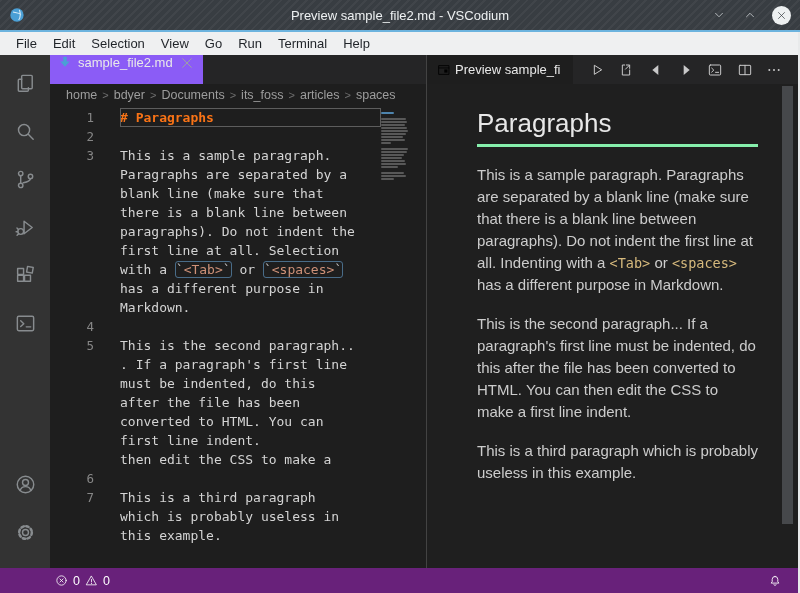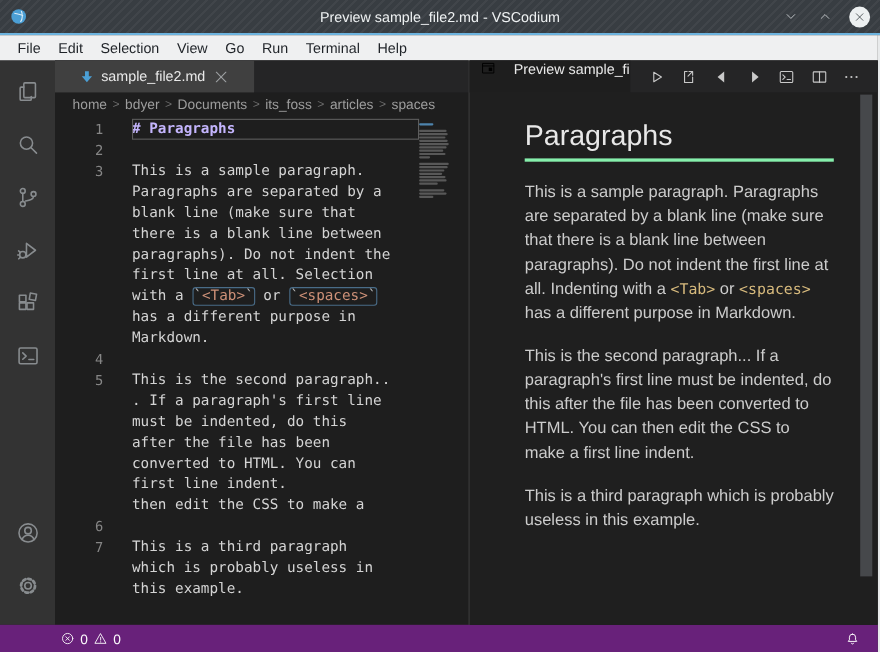--- a/index.html
+++ b/index.html
@@ -33,51 +33,51 @@
   .activitybar { width:50px; background:#333333; display:flex; flex-direction:column; align-items:center;
                  padding:4px 0 12px; flex:none; }
   .ab-icon { width:48px; height:48px; display:flex; align-items:center; justify-content:center;
              color:#888c8f; cursor:pointer; }
   .ab-icon .ic { width:23px; height:23px; }
   .ab-spacer { flex:1; }
 
   
   .editor-group { width:376px; display:flex; flex-direction:column; background:#1e1e1e; flex:none; min-width:0; }
   .tabbar { height:29px; background:#252526; display:flex; align-items:stretch; flex:none; }
-  .tab { background:#404040; display:flex; align-items:center; gap:6px; padding:0 22px; cursor:pointer; }
+  .tab { background:#8b5cf6; display:flex; align-items:flex-start; gap:6px; padding:0 8px; cursor:pointer; }
   .tab-label { font-size:13px; color:#e9e9e9; white-space:nowrap; }
   .tab-close { width:16px; height:16px; color:#9da0a2; display:flex; align-items:center; justify-content:center; cursor:pointer; }
   .tabbar-more { margin-left:auto; align-self:center; margin-right:16px; color:#bdbdbd; cursor:pointer; }
   .ic.fileic { width:14px; height:14px; }
 
   .breadcrumb { height:21px; display:flex; align-items:center; padding-left:16px; font-size:12.5px;
                 color:#9d9d9d; white-space:nowrap; overflow:hidden; flex:none; }
   .bc-item { cursor:pointer; }
   .bc-sep { color:#6f6f6f; margin:0 5px; font-size:11px; }
 
   .editor { flex:1; display:flex; font-family:"DejaVu Sans Mono", monospace; font-size:13px; min-height:0; position:relative; }
   .code-col { flex:1; padding-top:3px; min-width:0; }
   .erow { display:flex; height:19px; line-height:19px; }
   .ln { width:44px; text-align:right; color:#868686; font-size:12.5px; flex:none; }
   .rtext { flex:1; margin-left:26px; white-space:pre; color:#d4d4d4; cursor:text; }
   .erow.cur .rtext { outline:1px solid #5d5d5d; outline-offset:-1px; }
-  .seg-h { color:#c4b5fd; font-weight:bold; }
+  .seg-h { color:#f97316; font-weight:bold; }
   .icode { border:1px solid rgba(97,150,193,.65); border-radius:3px; }
   .tick { color:#bdbdbd; }
   .cv { color:#ce9178; }
   .minimap { width:32px; padding-top:7px; flex:none; cursor:pointer; }
   .mbar { height:2px; margin:0 3px 1px 0; border-radius:1px; }
   .strack { width:13px; flex:none; }
 
   .sash { width:1px; background:#434343; flex:none; cursor:col-resize; }
 
   
   .preview { flex:1; display:flex; flex-direction:column; background:#1f1f1f; position:relative; min-width:0; }
   .pheader { height:29px; background:#252526; display:flex; align-items:stretch; flex:none; }
-  .ptab { width:146px; flex:none; background:#1e1e1e; display:flex; gap:16px;
+  .ptab { width:146px; flex:none; background:#1e1e1e; display:flex; align-items:center; gap:4px;
           padding:0 0 0 10px; overflow:hidden; white-space:nowrap; cursor:pointer; }
   .ptab .tab-label { overflow:hidden; }
   .pactions { flex:1; display:flex; align-items:center; justify-content:space-evenly; color:#c9c9c9; padding:0 4px; }
   .pa-btn { width:20px; height:20px; display:flex; align-items:center; justify-content:center; cursor:pointer; }
   .pa-btn .ic { width:16px; height:16px; }
   .pcontent { flex:1; padding:16px 40px 0 50px; overflow:hidden; color:#cccccc; font-size:15px; line-height:22px; }
   .pcontent h1 { font-size:26px; font-weight:400; color:#e8e8e8; margin:12px 0 0; padding-bottom:10px;
                  border-bottom:3px solid #86efac; max-width:300px; }
   .pcontent p { margin:17px 0; max-width:298px; }
   .pcode { color:#d7ba7d; font-family:"DejaVu Sans Mono", monospace; font-size:13.5px; }

